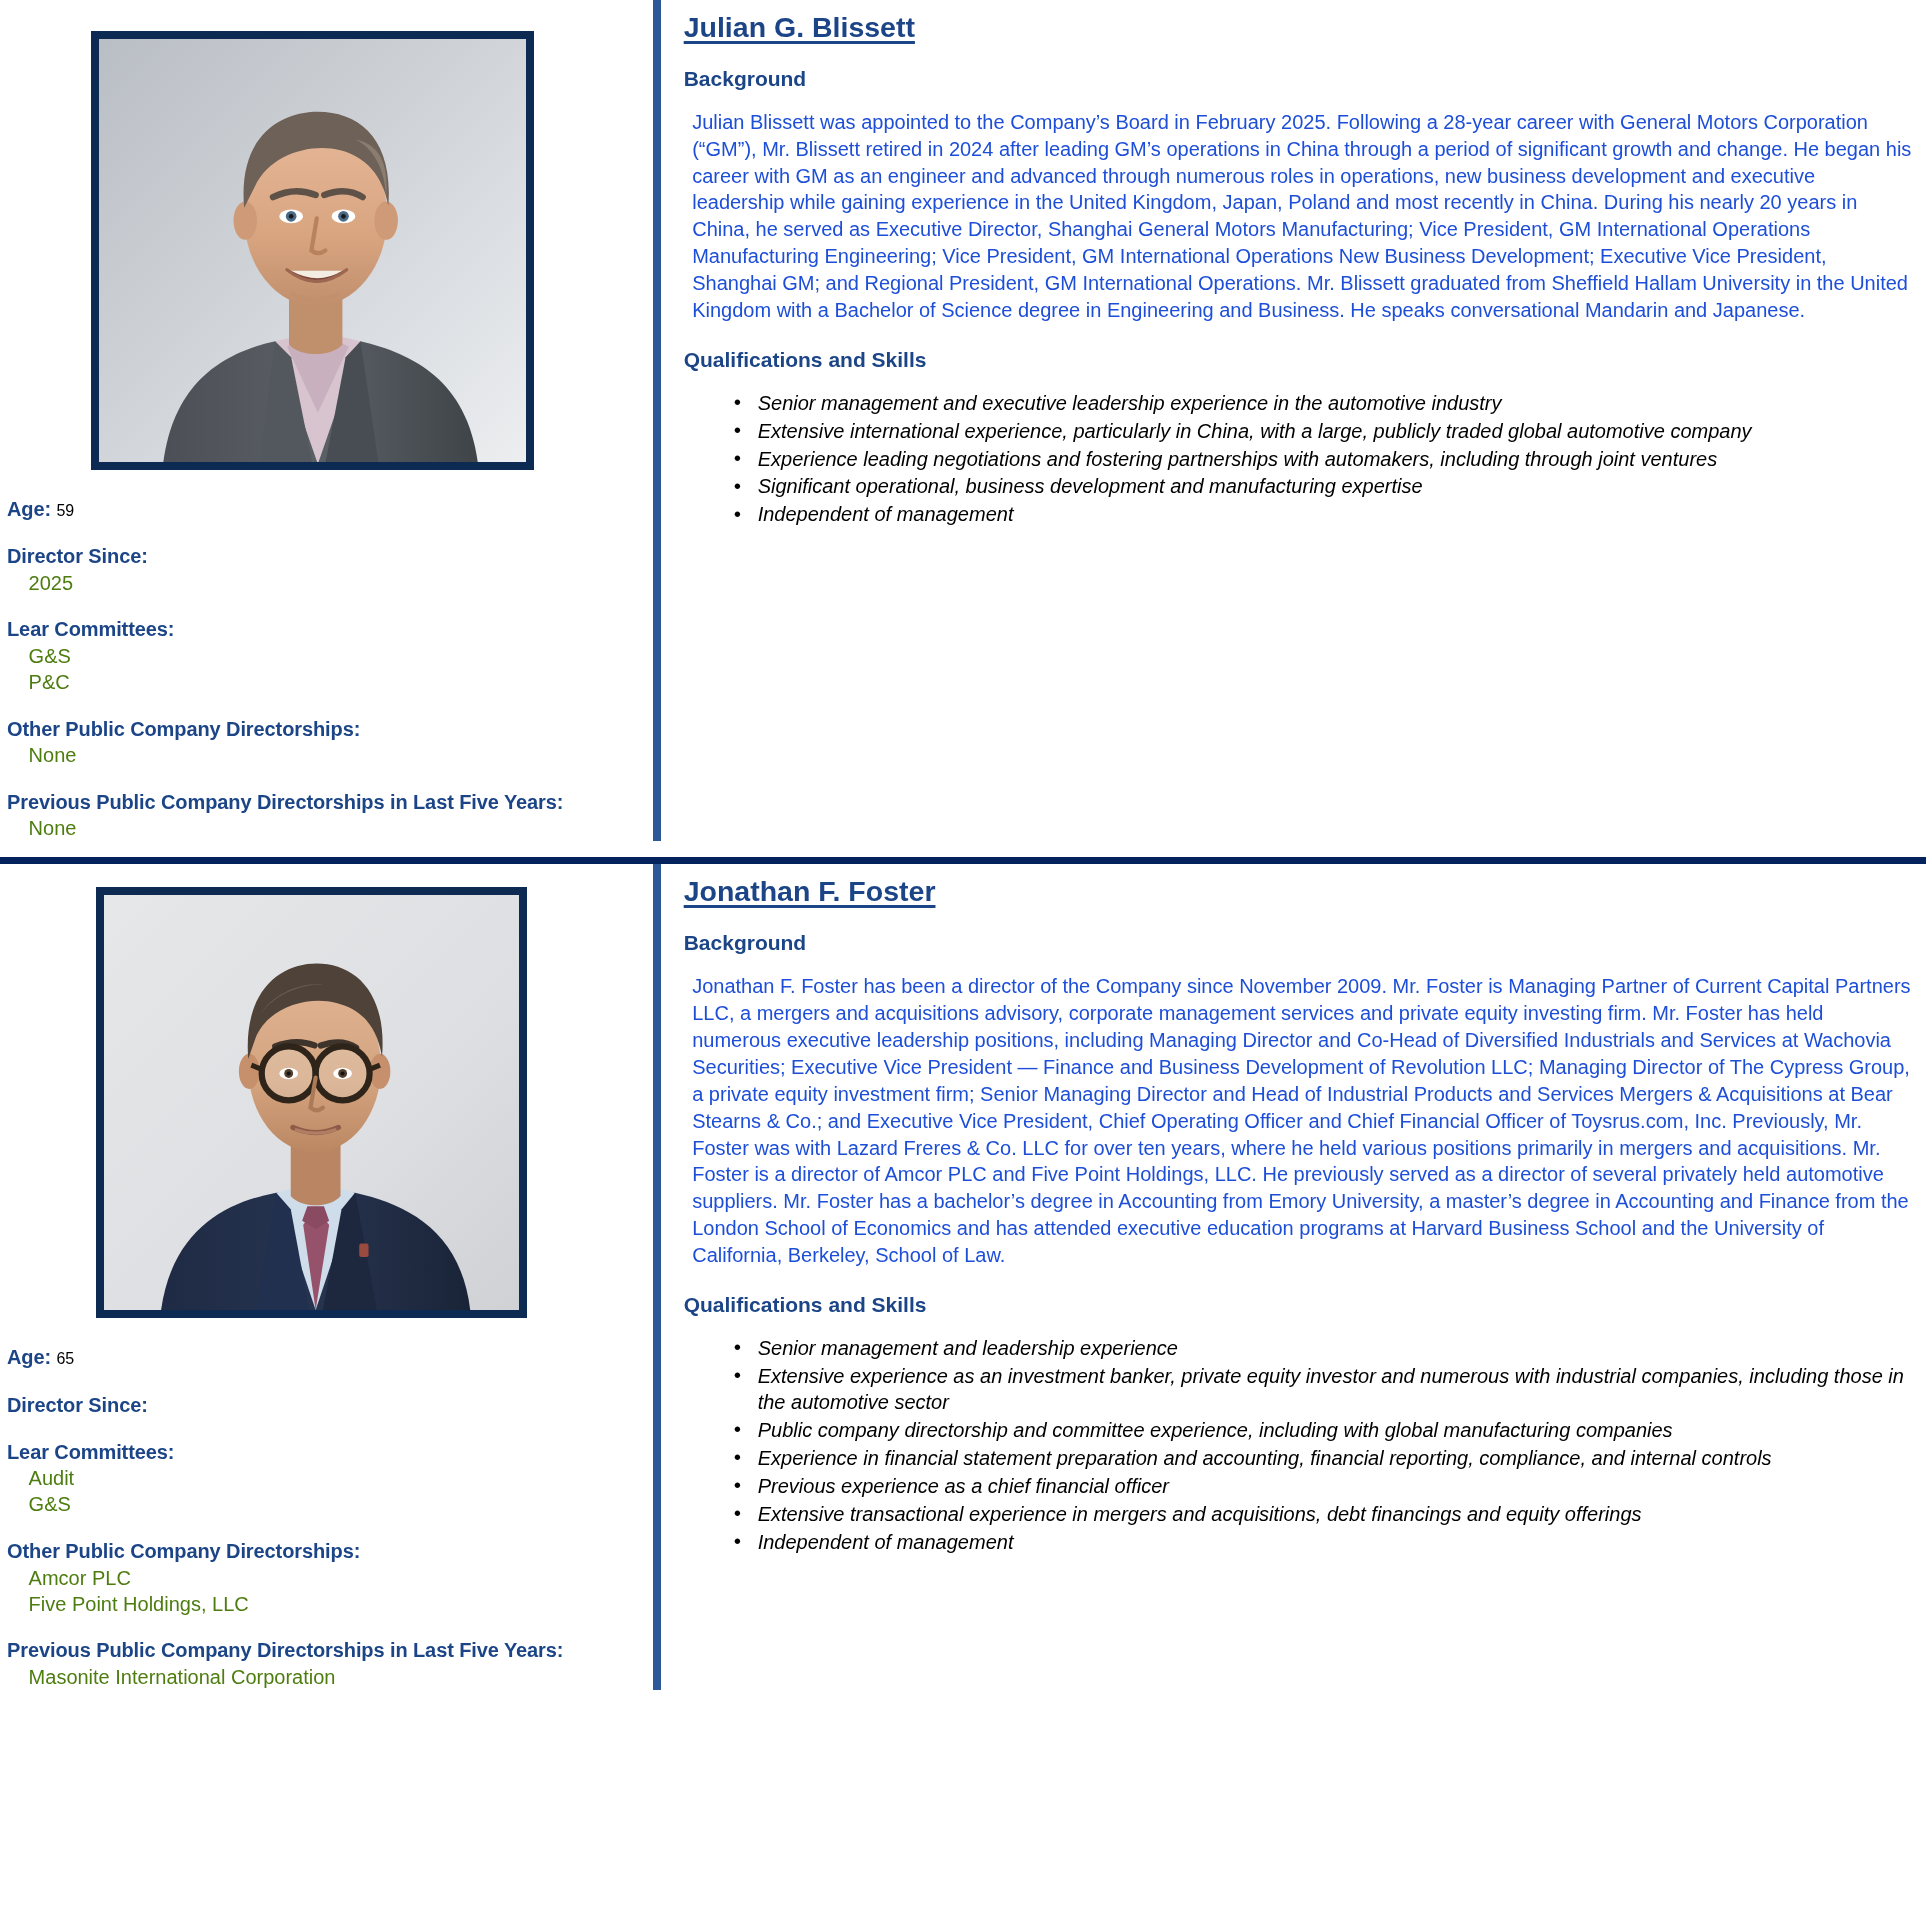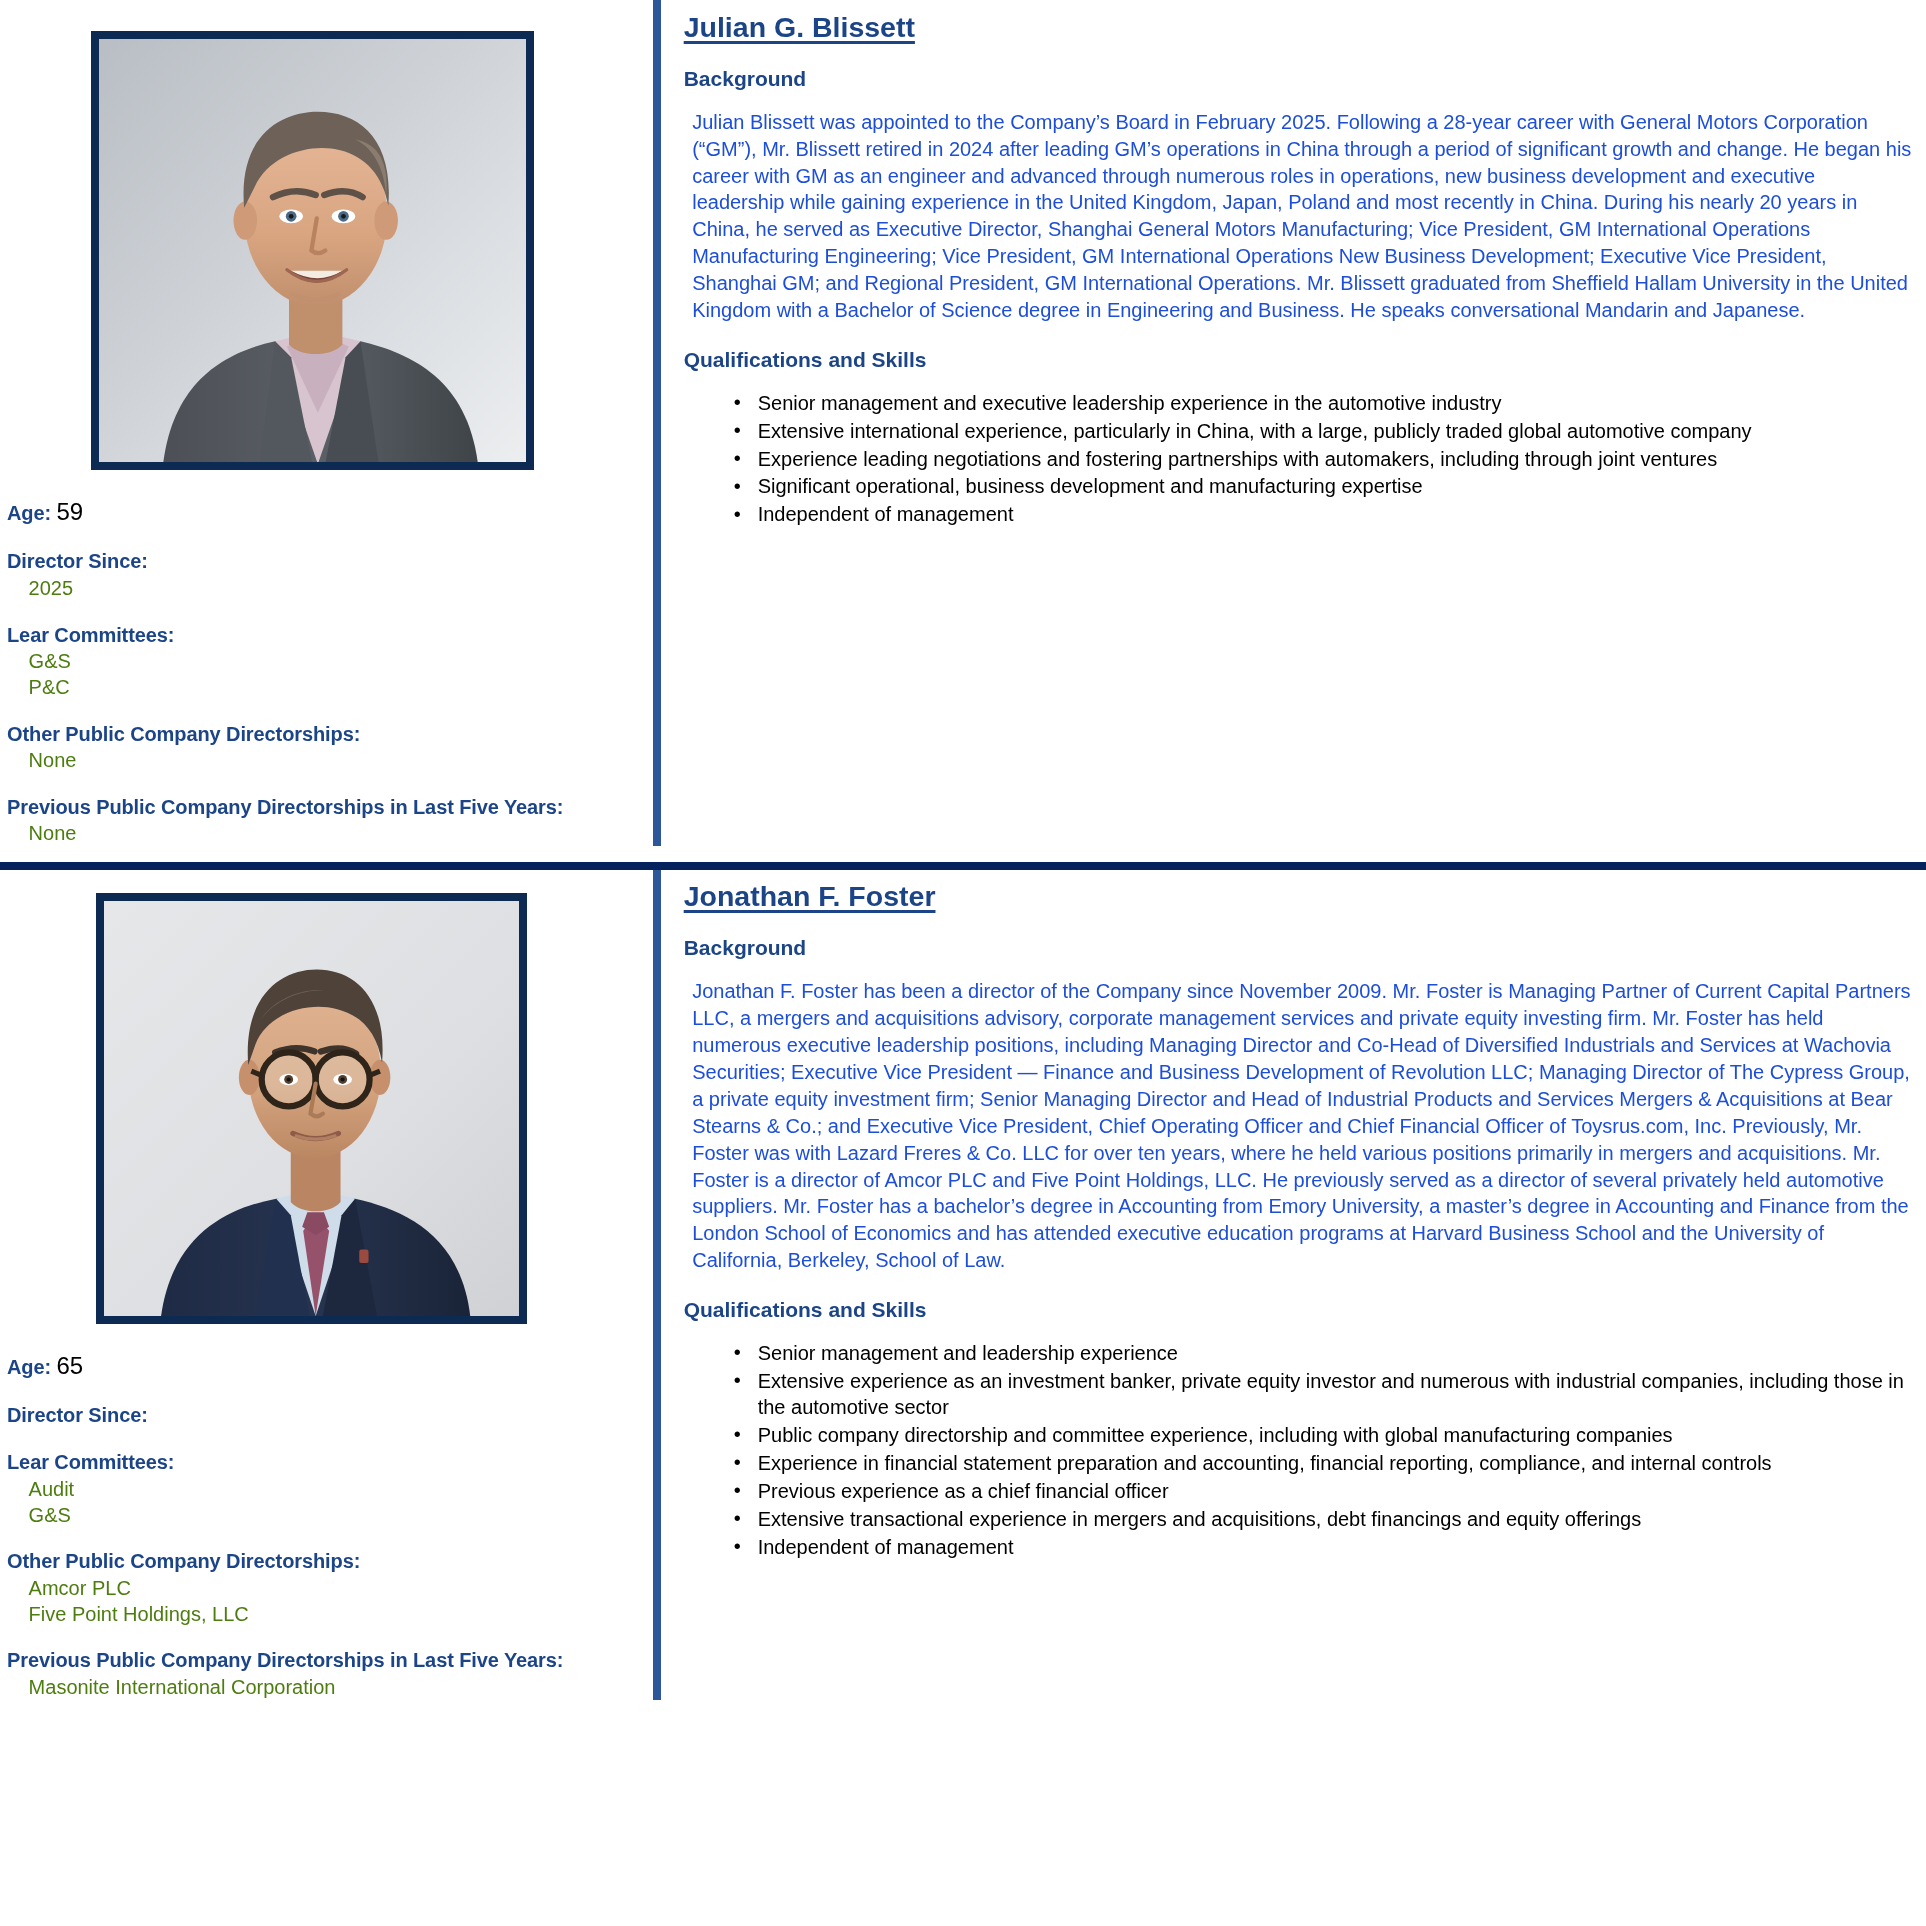--- a/index.html
+++ b/index.html
@@ -98,21 +98,21 @@
   .field-label {
     color: #1c4587;
     font-weight: bold;
     font-size: 20px;
     line-height: 1.28;
     letter-spacing: -0.1px;
   }
   .field-inline {
     color: #000000;
     font-weight: normal;
-    font-size: 24px;
+    font-size: 16px;
   }
   .field-value {
     color: #4d7c0f;
     font-size: 20px;
     line-height: 1.3;
     padding-left: 21.6px;
   }
 
   
   .person-name {
@@ -137,20 +137,21 @@
     font-size: 20px;
     line-height: 1.345;
     margin: 17.7px 0 0 8.5px;
     text-align: left;
     color: #1d4ed8;
   }
   .bullets {
     margin: 17.7px 0 0 0;
     padding: 0 0 0 50px;
     list-style: none;
+    font-style: italic;
   }
   .bullets li {
     position: relative;
     font-size: 20px;
     line-height: 1.32;
     margin-bottom: 1.5px;
     padding-left: 24px;
     color: #000;
   }
   .bullets li::before {

